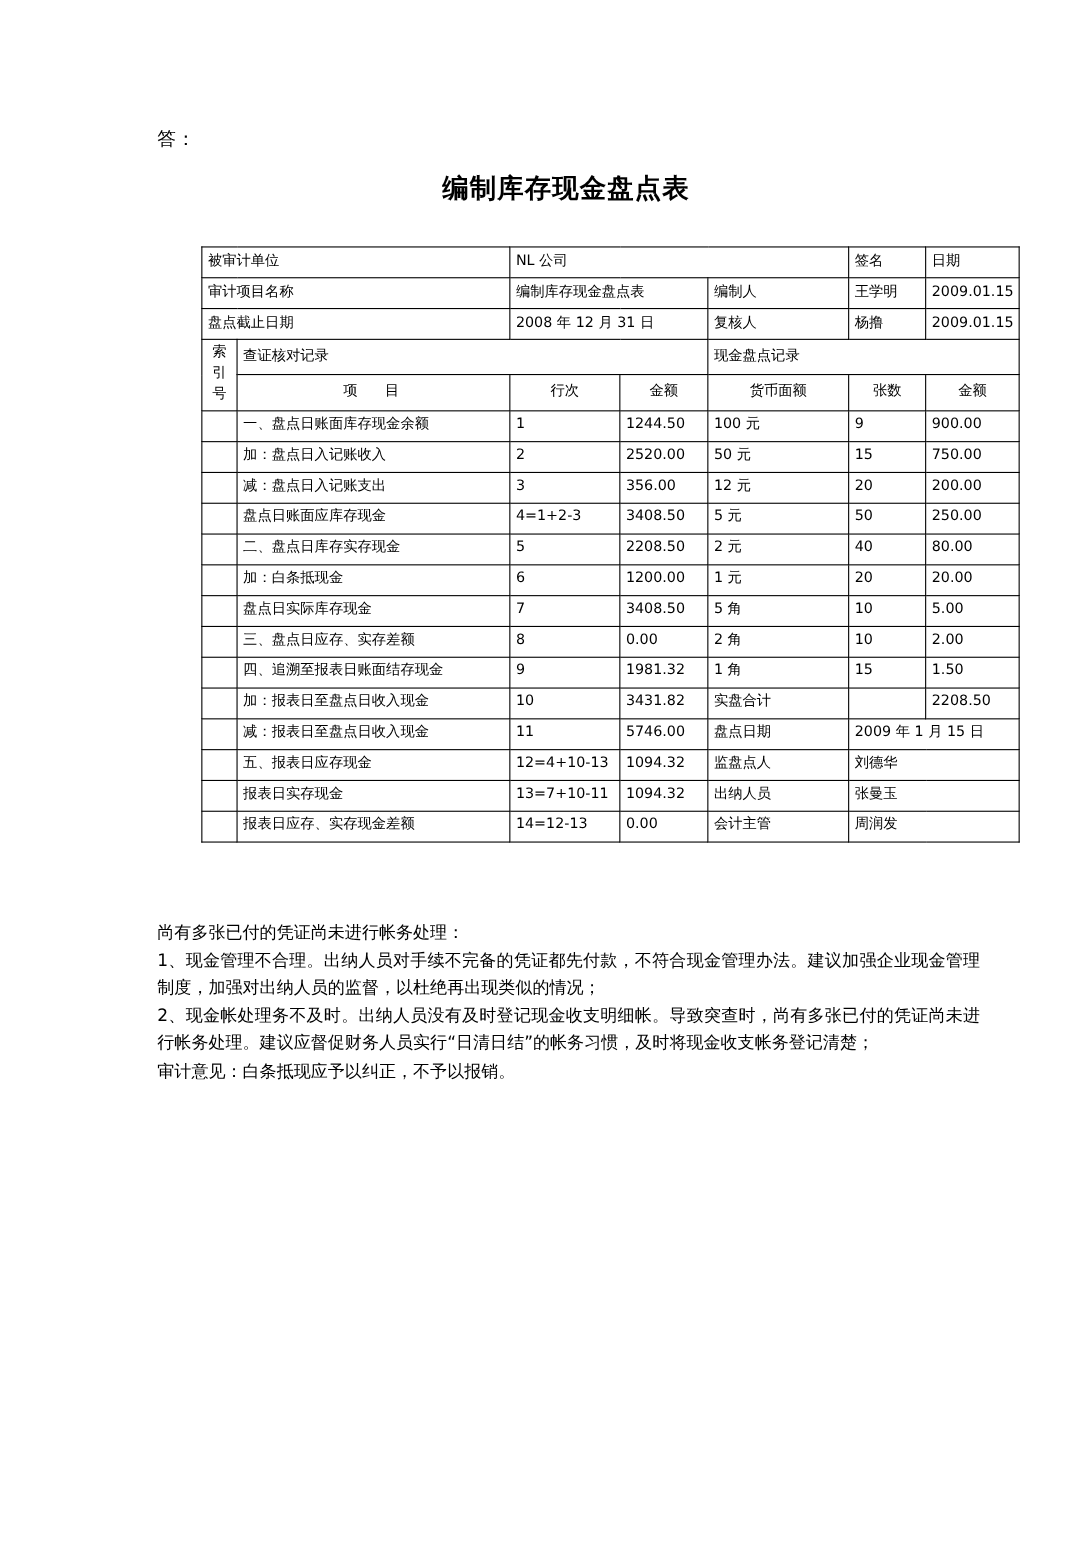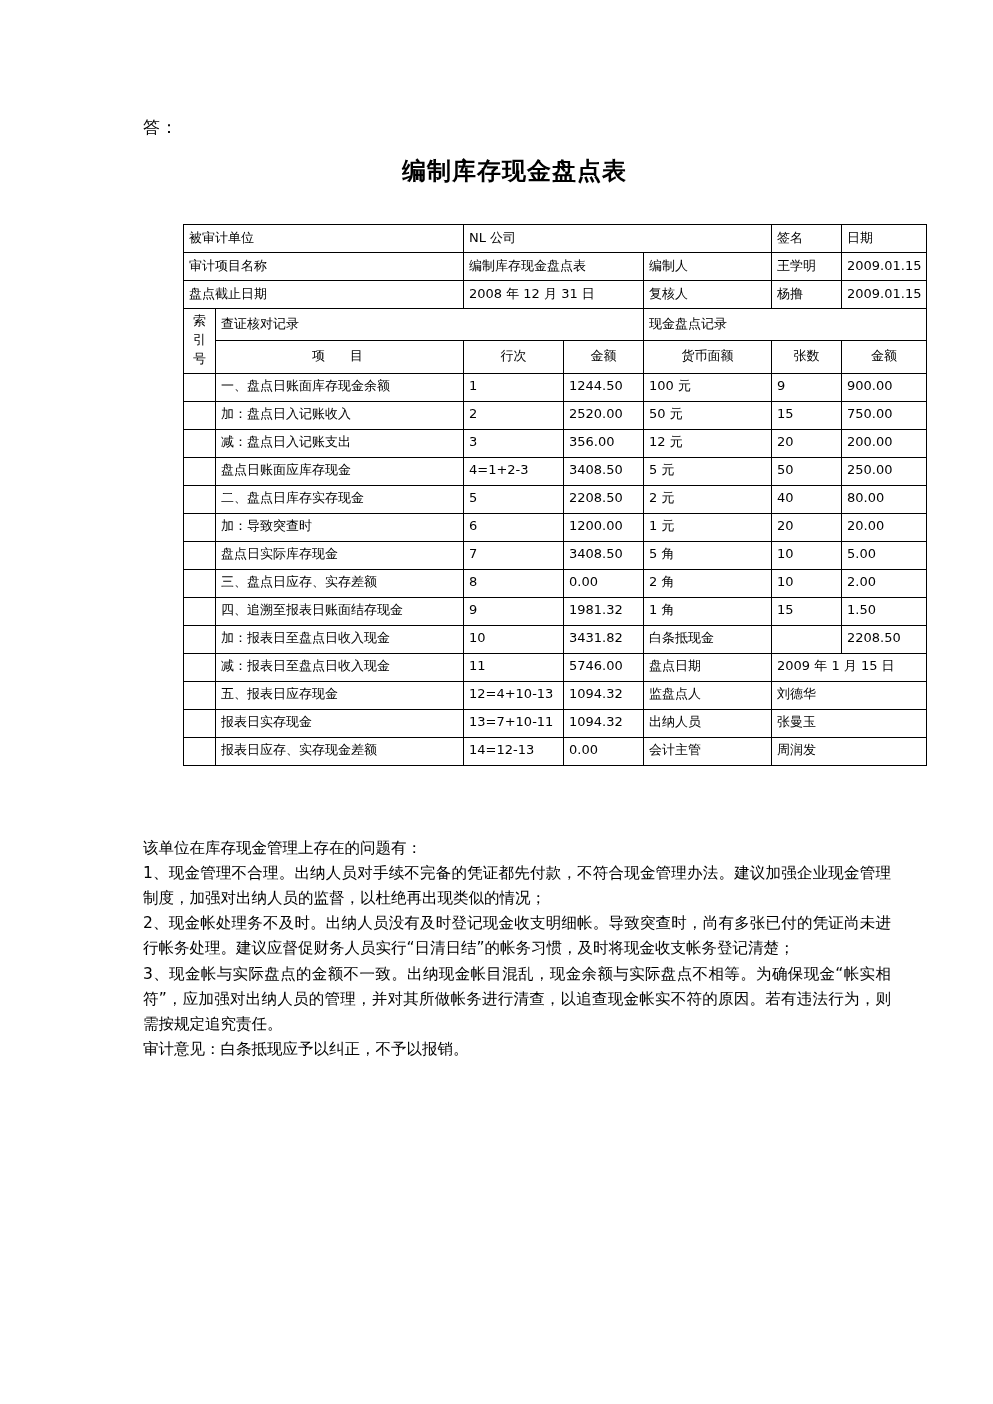--- a/index.html
+++ b/index.html
@@ -209,21 +209,21 @@
           <td></td>
           <td>二、盘点日库存实存现金</td>
           <td>5</td>
           <td>2208.50</td>
           <td>2 元</td>
           <td>40</td>
           <td>80.00</td>
         </tr>
         <tr>
           <td></td>
-          <td>加：导致突查时</td>
+          <td>加：白条抵现金</td>
           <td>6</td>
           <td>1200.00</td>
           <td>1 元</td>
           <td>20</td>
           <td>20.00</td>
         </tr>
         <tr>
           <td></td>
           <td>盘点日实际库存现金</td>
           <td>7</td>
@@ -249,21 +249,21 @@
           <td>1 角</td>
           <td>15</td>
           <td>1.50</td>
         </tr>
 
         <tr>
           <td></td>
           <td>加：报表日至盘点日收入现金</td>
           <td>10</td>
           <td>3431.82</td>
-          <td>白条抵现金</td>
+          <td>实盘合计</td>
           <td></td>
           <td>2208.50</td>
         </tr>
 
         <tr>
           <td></td>
           <td>减：报表日至盘点日收入现金</td>
           <td>11</td>
           <td>5746.00</td>
           <td>盘点日期</td>
@@ -292,20 +292,19 @@
           <td>0.00</td>
           <td>会计主管</td>
           <td colspan="2">周润发</td>
         </tr>
 
       </tbody>
     </table>
   </div>
 
   <div class="notes">
-    <p class="indentless">该单位在库存现金管理上存在的问题有：</p>
+    <p class="indentless">尚有多张已付的凭证尚未进行帐务处理：</p>
     <p>1、现金管理不合理。出纳人员对手续不完备的凭证都先付款，不符合现金管理办法。建议加强企业现金管理制度，加强对出纳人员的监督，以杜绝再出现类似的情况；</p>
     <p>2、现金帐处理务不及时。出纳人员没有及时登记现金收支明细帐。导致突查时，尚有多张已付的凭证尚未进行帐务处理。建议应督促财务人员实行“日清日结”的帐务习惯，及时将现金收支帐务登记清楚；</p>
-    <p>3、现金帐与实际盘点的金额不一致。出纳现金帐目混乱，现金余额与实际盘点不相等。为确保现金“帐实相符”，应加强对出纳人员的管理，并对其所做帐务进行清查，以追查现金帐实不符的原因。若有违法行为，则需按规定追究责任。</p>
     <p>审计意见：白条抵现应予以纠正，不予以报销。</p>
   </div>
 
 </div>
 
 </body></html>

